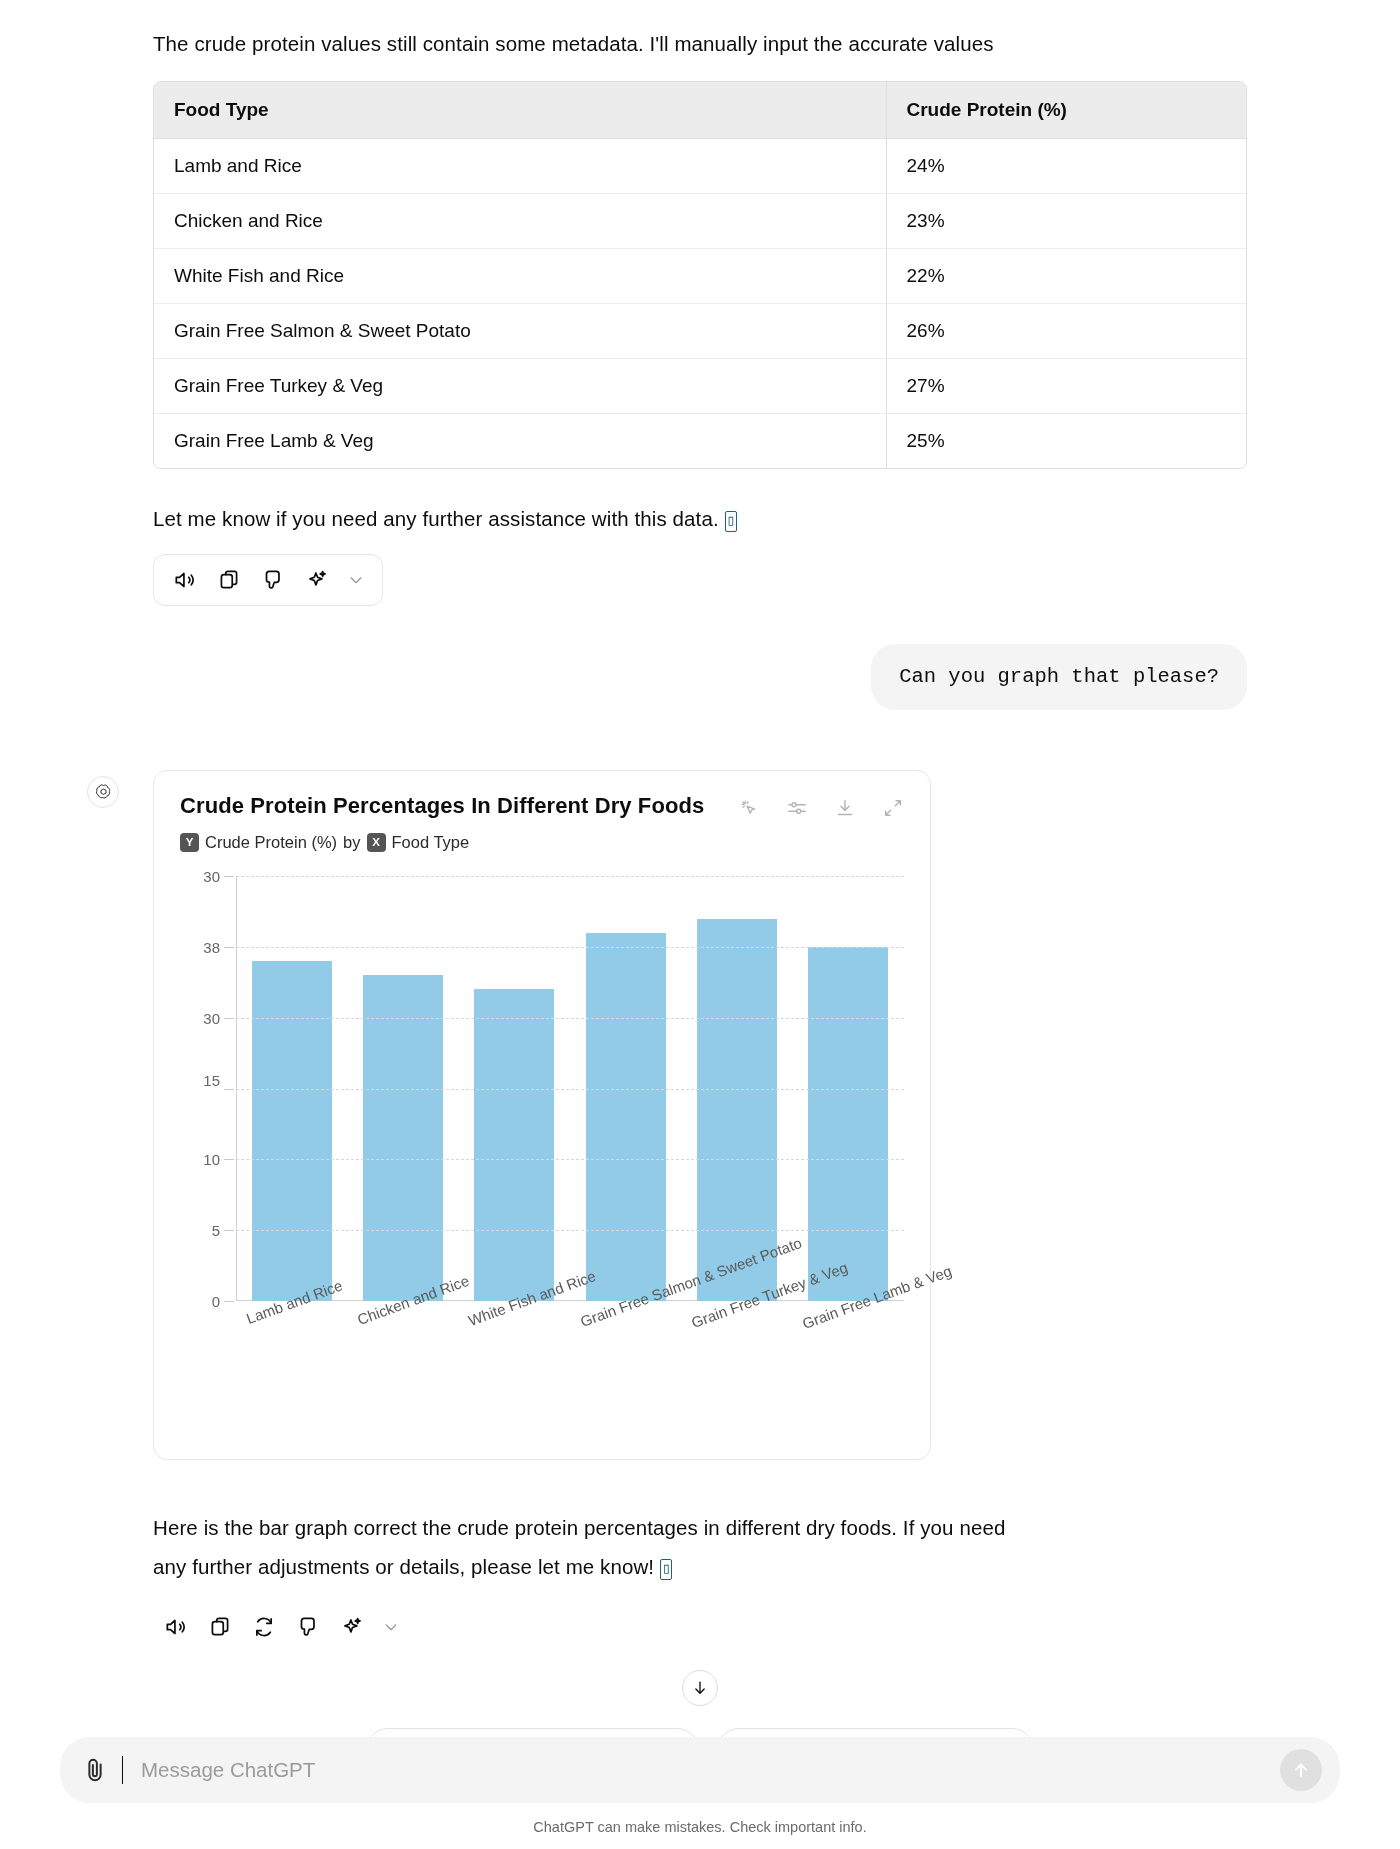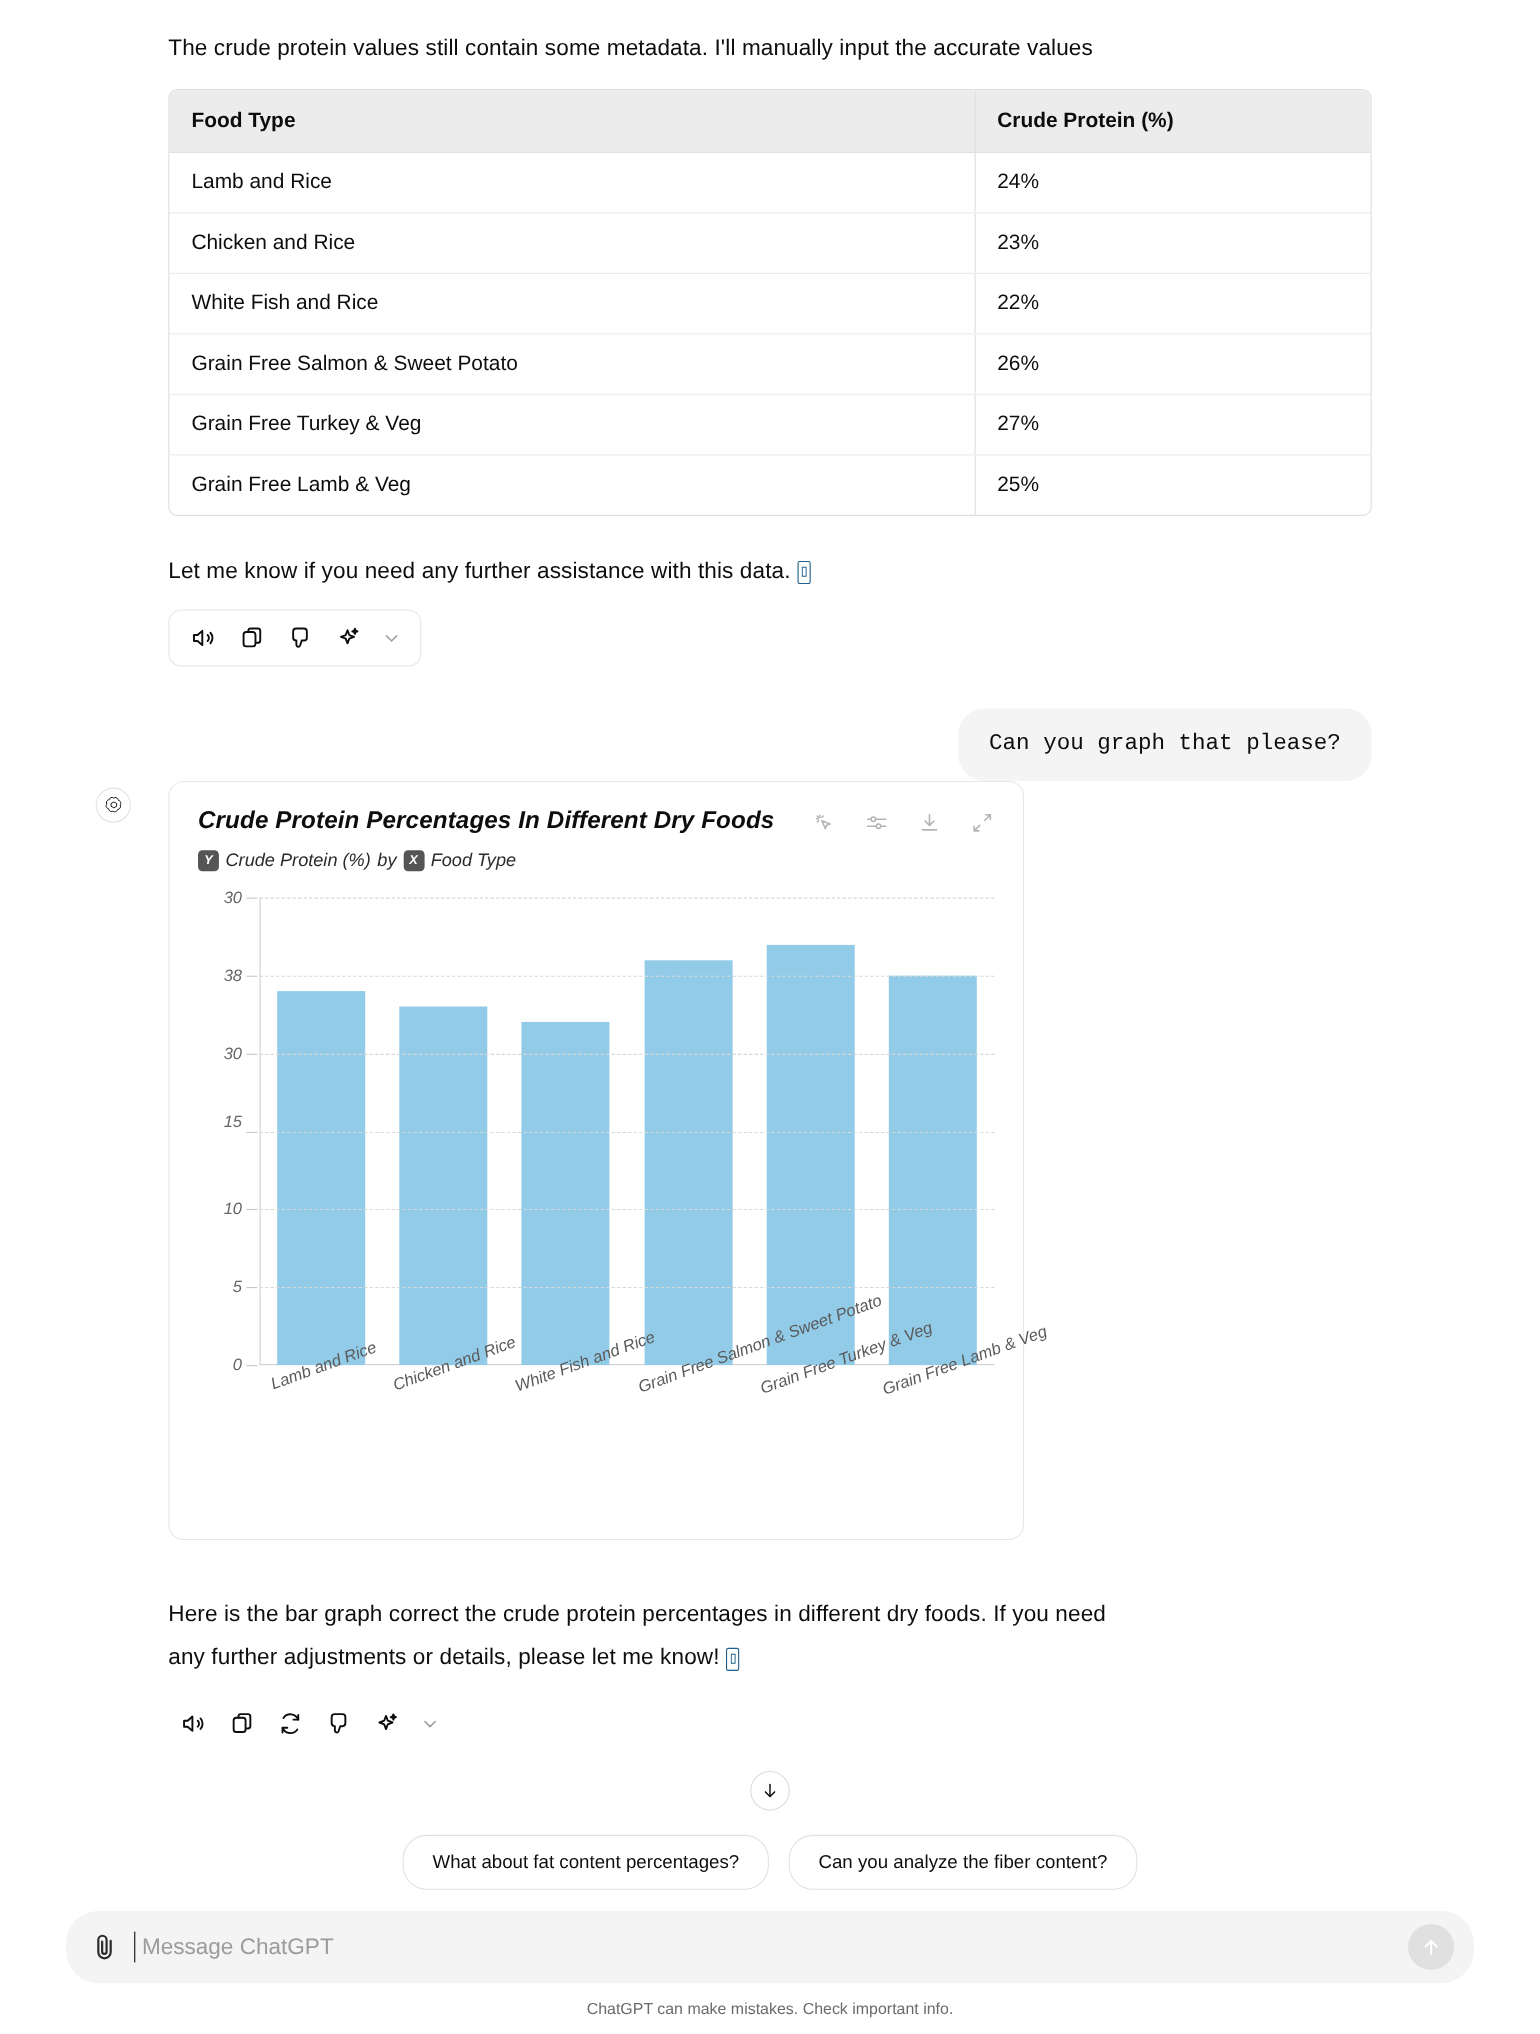--- a/index.html
+++ b/index.html
@@ -95,21 +95,21 @@
     background:#f4f4f4;
     border-radius:24px;
     padding:19px 28px;
     font-size:20.5px;
     line-height:28px;
     color:#0d0d0d;
     max-width:760px;
   }
 
   
-  .assistant-row { position:relative; padding-left:8px;font-style:italic; }
+  .assistant-row { position:relative; margin-top:60px; padding-left:8px; }
   .avatar {
     position:absolute;
     left:-58px; top:6px;
     width:32px; height:32px;
     border:1px solid #e3e3e3;
     border-radius:50%;
     display:flex; align-items:center; justify-content:center;
     background:#fff;
   }
 
@@ -262,21 +262,21 @@
   }
   .clip { width:30px; height:30px; color:#2b2b2b; cursor:pointer; flex:0 0 auto; }
   .msg-input {
     flex:1 1 auto;
     border:none;
     background:transparent;
     outline:none;
     font-family:"Liberation Sans", sans-serif;
     font-size:20.5px;
     color:#0d0d0d;
-    padding:0 6px;
+    padding:0 18px;
     border-left:1.5px solid #0d0d0d;
     height:28px;
   }
   .msg-input::placeholder { color:#9b9b9b; }
   .send-btn {
     width:42px; height:42px;
     border-radius:50%;
     background:#e0e0e0;
     display:flex; align-items:center; justify-content:center;
     flex:0 0 auto;

